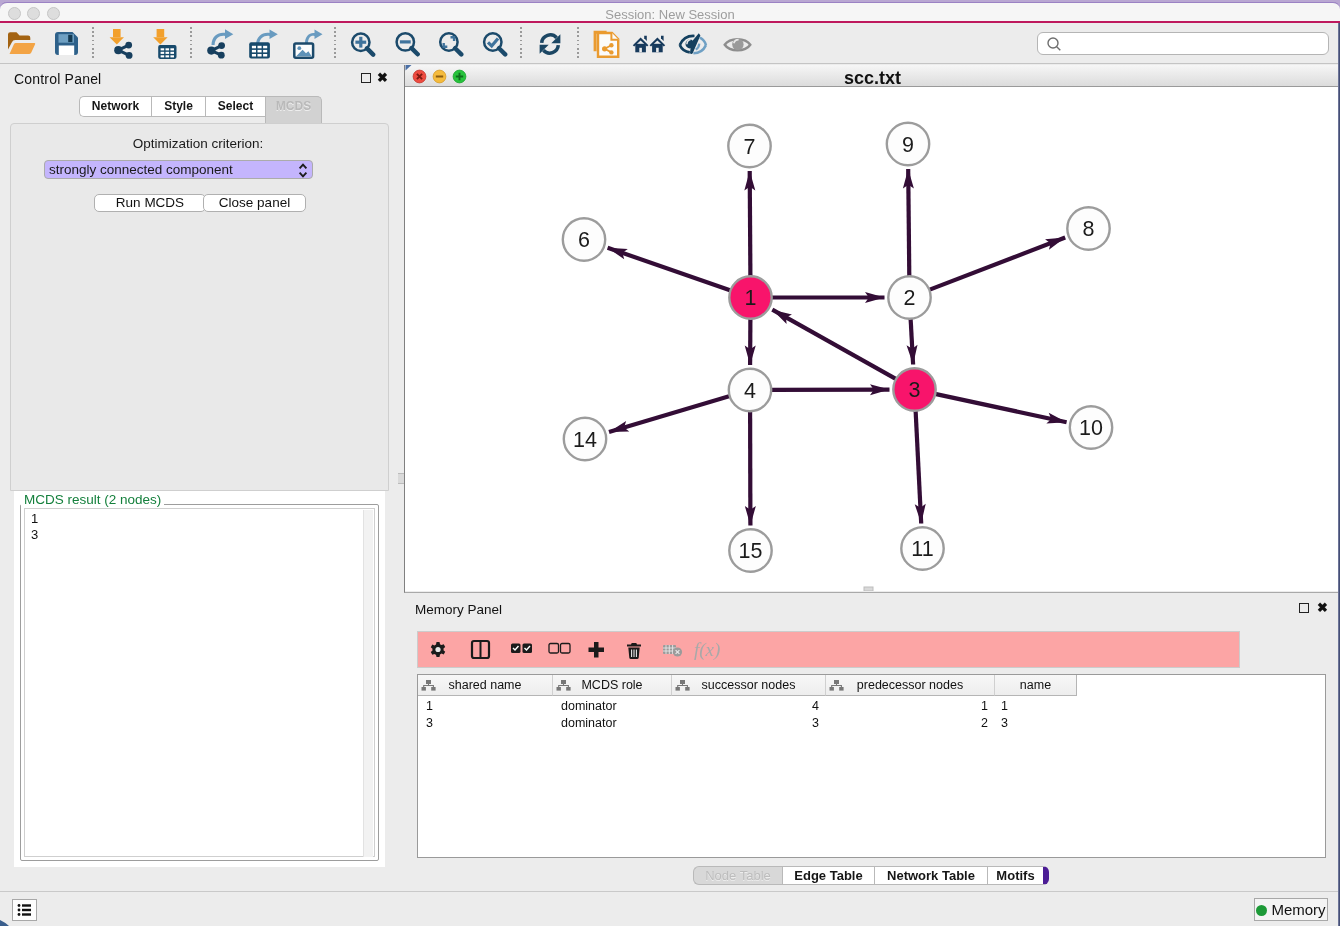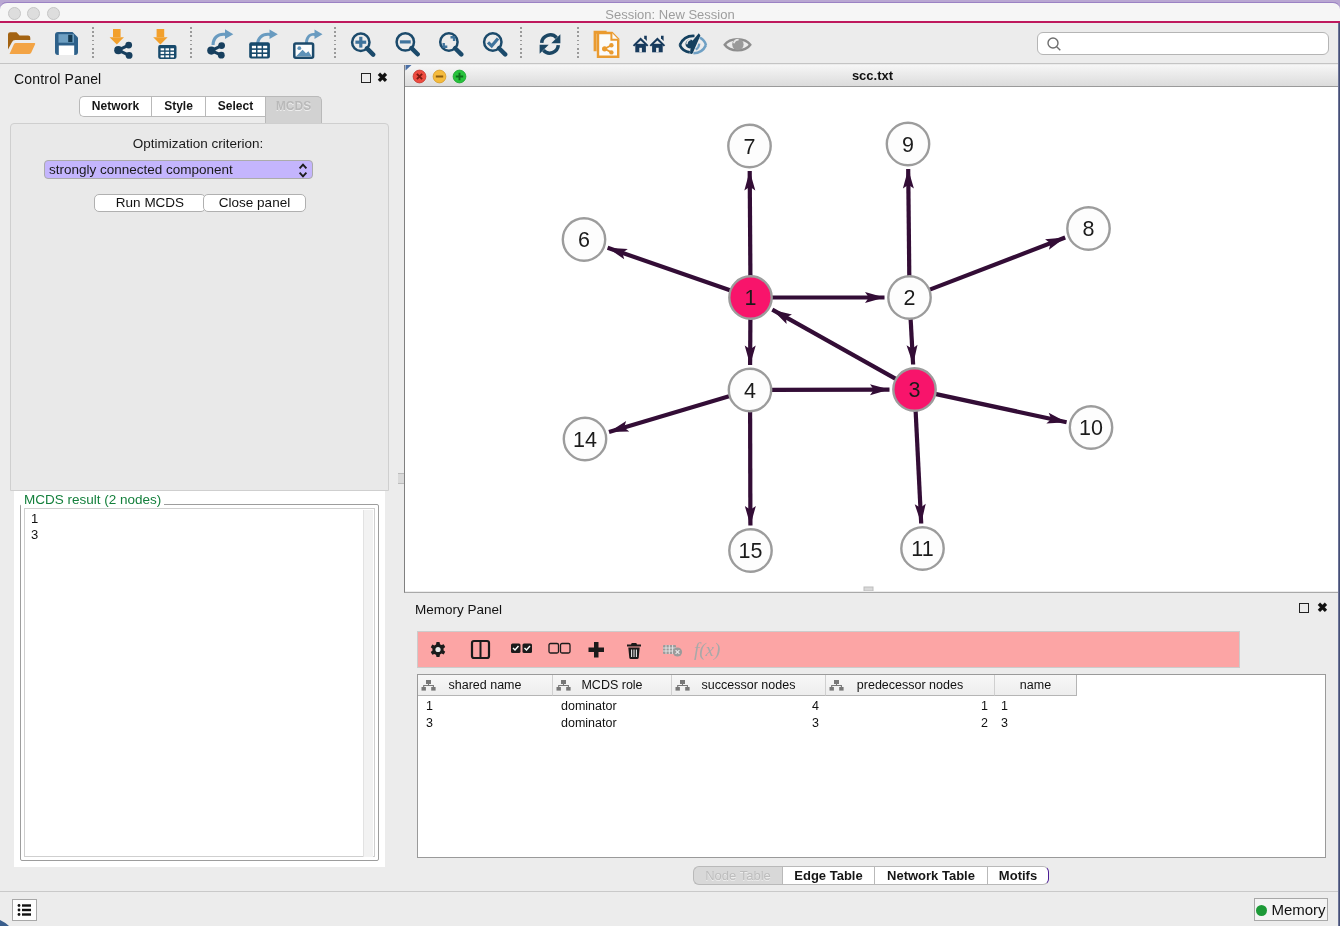--- a/index.html
+++ b/index.html
@@ -51,38 +51,38 @@
 #fieldset .lab { position:absolute; left:7px; top:1px; background:#fff; padding:0 3px;
   font-size:13.5px; color:#15803d; }
 #fieldset .inner { position:absolute; left:10px; top:17px; width:351px; height:349px;
   background:#fff; border:1px solid #cfcfcf; font-size:13px; color:#111; }
 #fieldset .sbar { position:absolute; right:1px; top:1px; width:10px; height:347px; background:#f2f2f2; border-left:1px solid #e2e2e2;}
 
 #netwin { position:absolute; left:404px; top:65px; width:936px; height:528px;
   border-left:1px solid #808080; border-bottom:1px solid #a9a9a9; }
 #nettitle { position:absolute; left:0; top:0; width:100%; height:22px;
   background:linear-gradient(#f6f6f6,#dcdcdc); border-bottom:1px solid #9a9a9a; }
-#nettitle .t { position:absolute; width:100%; text-align:center; top:3px; font-size:13px; font-weight:bold; color:#111;}
+#nettitle .t { position:absolute; width:100%; text-align:center; top:3px; font-size:18px; font-weight:bold; color:#111;}
 #canvas { position:absolute; left:0; top:22px; width:935px; height:504px; background:#fff; }
 
 #tpanel { position:absolute; left:396px; top:597px; width:944px; height:294px; background:#ececec; }
 #tphead .t { position:absolute; left:19px; top:5px; font-size:13.5px; color:#111; }
 #tptoolbar { position:absolute; left:21px; top:34px; width:823px; height:37px;
   background:#fca5a5; border:1px solid #cccccc; }
 #tbl { position:absolute; left:21px; top:77px; width:909px; height:184px; background:#fff;
   border:1px solid #9a9a9a; }
 .th { position:absolute; top:0; height:21px; background:linear-gradient(#f7f7f7,#ededed);
   border-right:1px solid #d0d0d0; border-bottom:1px solid #b5b5b5;
   font-size:12.5px; color:#111; text-align:center; line-height:20px; }
 .td { position:absolute; font-size:12.5px; color:#111; height:17px; line-height:17px; }
 .btabs { position:absolute; top:269px; left:297px; display:flex; }
 .btab { height:19px; font-size:13px; font-weight:700; color:#161616; background:#fff;
   border:1px solid #b9b9b9; border-right:none; line-height:17px; text-align:center;}
 .btab.first { border-radius:6px 0 0 6px; }
-.btab.last { border-radius:0 6px 6px 0; border-right:1px solid #4c1d95;text-align:center; }
+.btab.last { border-radius:0 6px 6px 0; border-right:6px solid #4c1d95;text-align:center; }
 .btab.dis { background:#d8d8d8; color:#bdbdbd; text-shadow:0 1px 0 #eee; font-weight:400;}
 
 #statusbar { position:absolute; left:0; top:891px; width:1340px; height:35px;
   background:#ececec; border-top:1px solid #c9c9c9; }
 #memory { position:absolute; right:12px; top:6px; width:74px; height:23px; background:#f4f4f4;
   border:1px solid #a8a8a8; font-size:15px; color:#111; text-align:center; line-height:21px; }
 #listbtn { position:absolute; left:12px; top:7px; width:25px; height:22px; background:#fdfdfd;
   border:1px solid #a8a8a8; }
 </style>
 </head>

